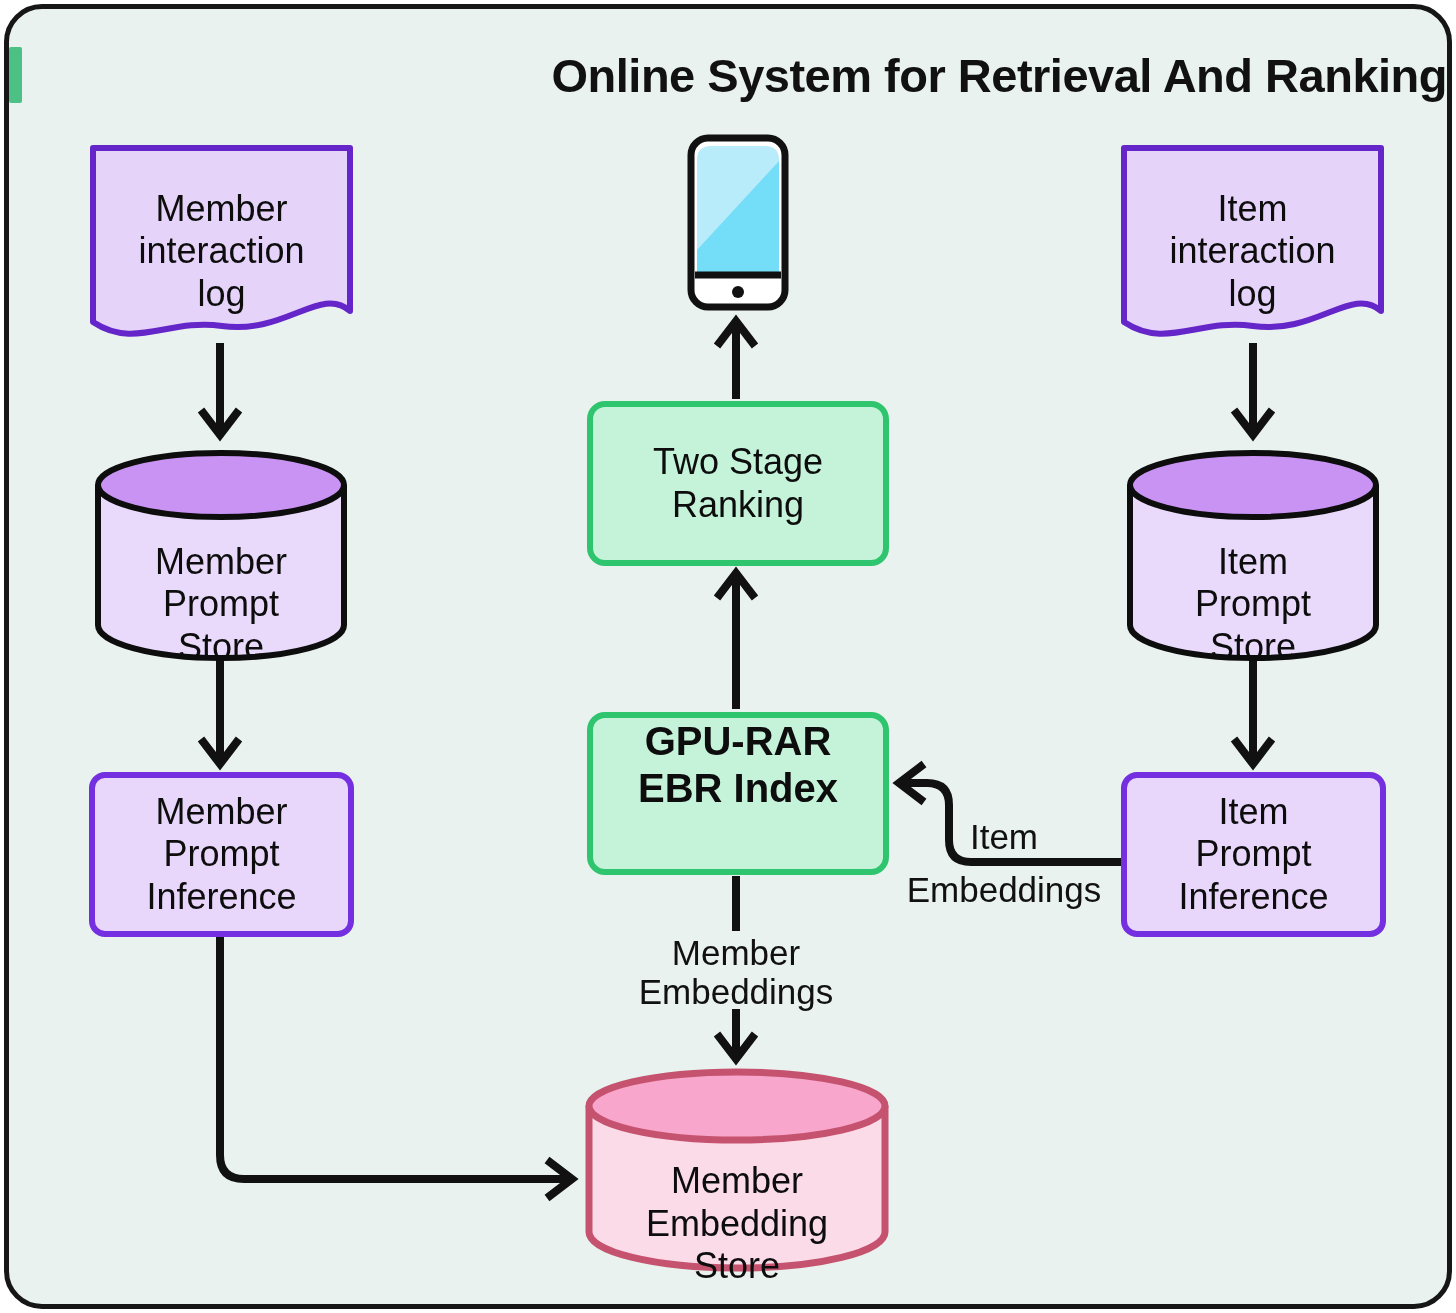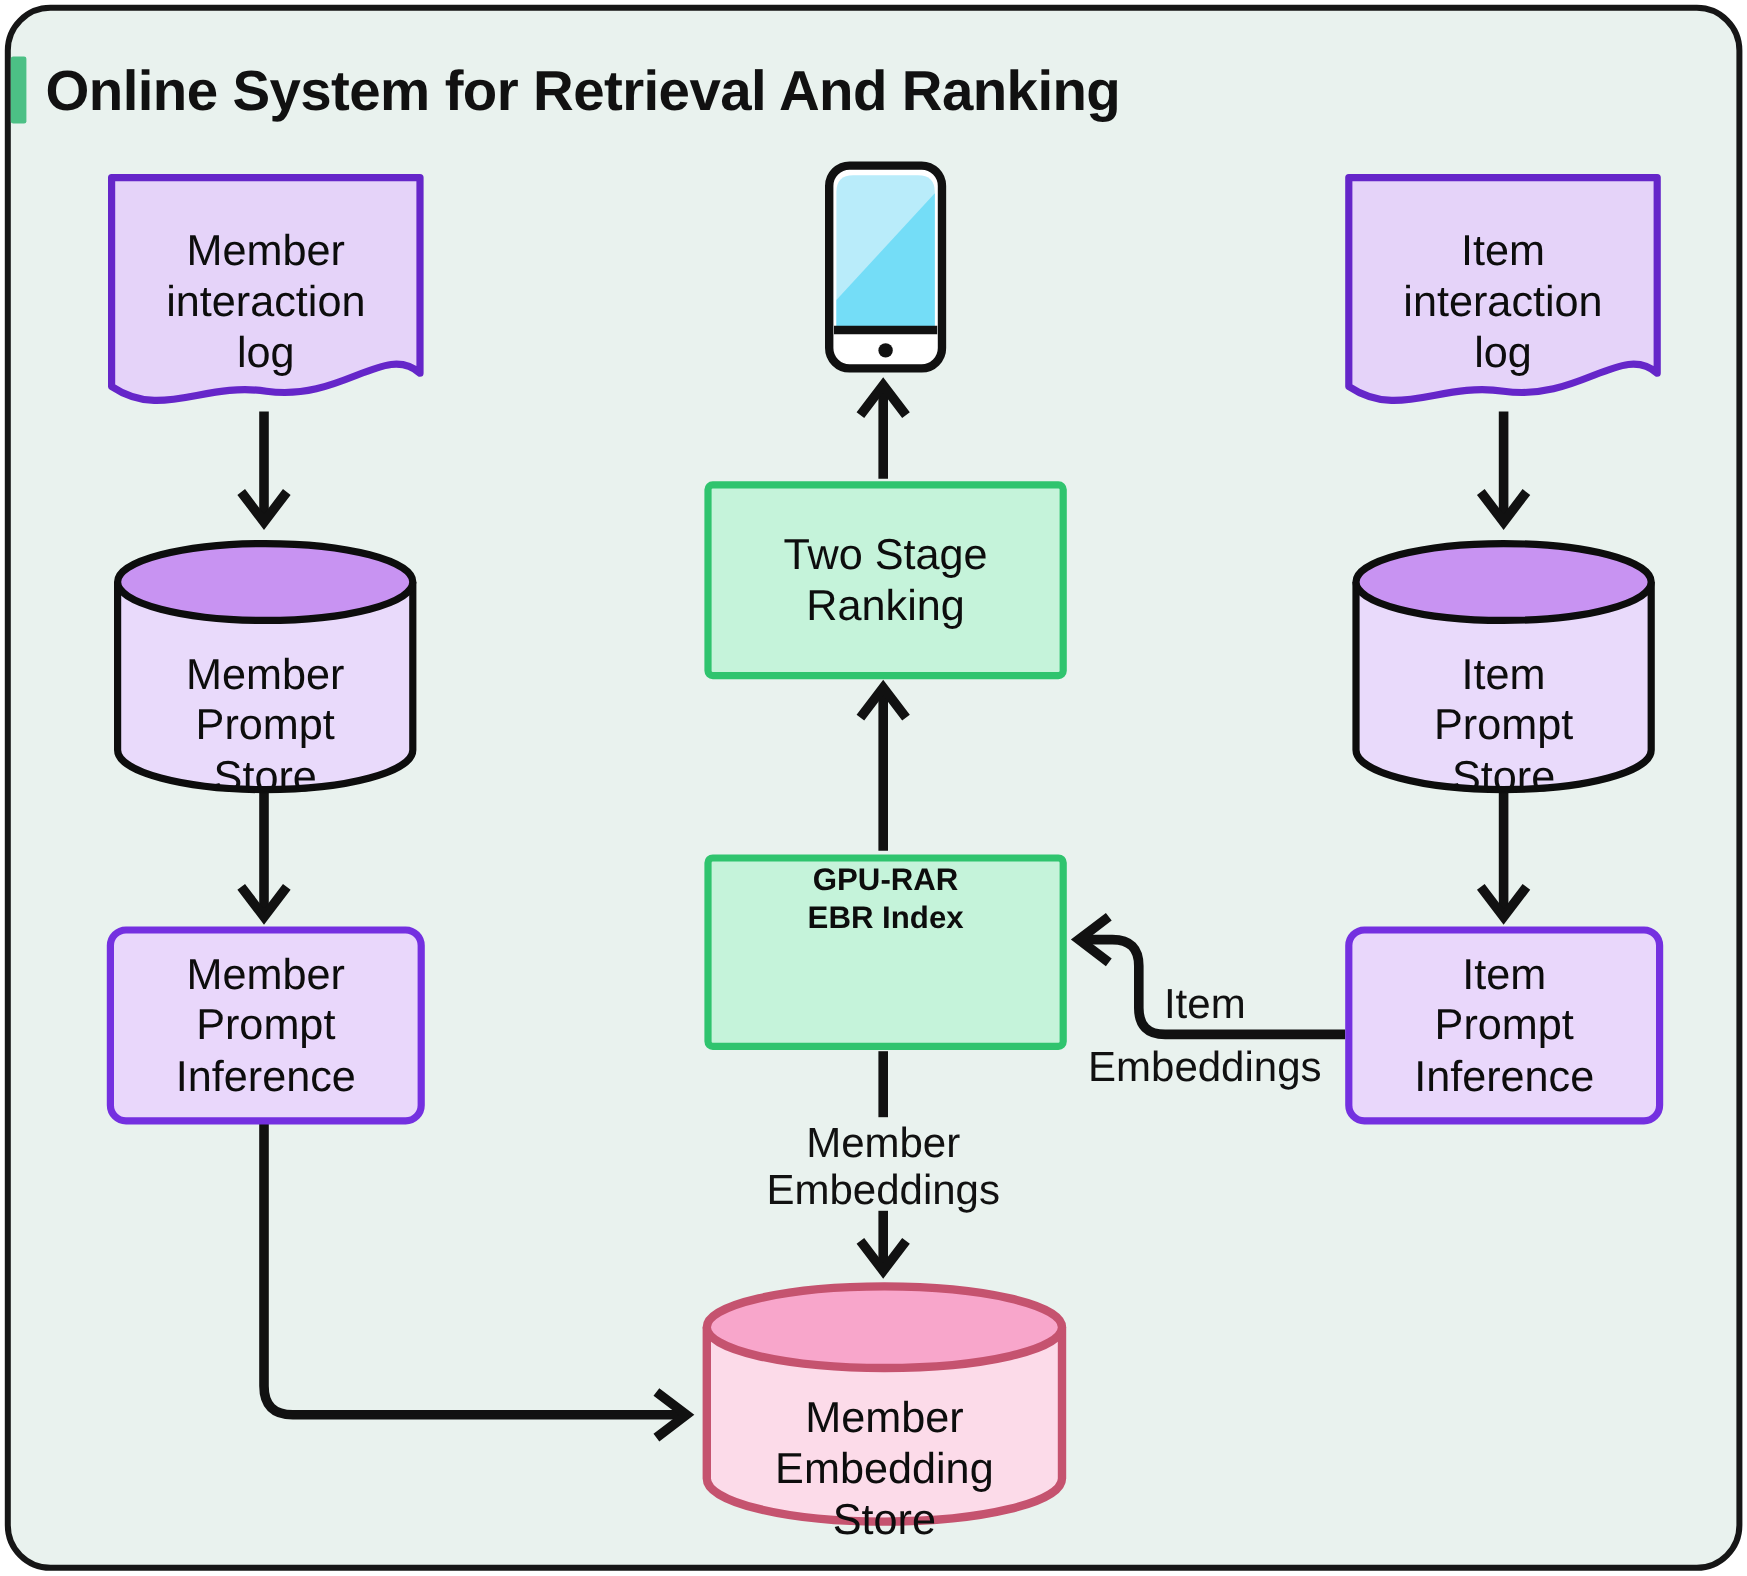--- a/index.html
+++ b/index.html
@@ -1,32 +1,32 @@
 <!DOCTYPE html>
 <html><head>
 <meta charset="utf-8">
 <style>
   html,body{margin:0;padding:0;background:#ffffff;width:1456px;height:1313px;overflow:hidden;
     font-family:"Liberation Sans", sans-serif;}
   .canvas{position:absolute;left:4px;top:4px;width:1438px;height:1295px;
     background:#e9f2ee;border:5px solid #161616;border-radius:38px;}
   
-  .titlebar{position:absolute;left:0;top:38px;width:100%;display:flex;justify-content:flex-start;
-    align-items:center;gap:16px;}
+  .titlebar{position:absolute;left:0;top:38px;width:100%;display:flex;justify-content:space-between;
+    align-items:center;gap:28px;}
   .title-accent{width:13px;height:56px;background:#4cc085;border-radius:2px;flex:0 0 auto;}
   .title-text{font-size:47px;font-weight:bold;color:#111;letter-spacing:-0.5px;white-space:nowrap;}
   
   .node{position:absolute;}
   .node svg{position:absolute;left:0;top:0;width:100%;height:100%;}
   .node .txt{position:absolute;left:0;top:0;width:100%;height:100%;display:flex;
     align-items:center;justify-content:center;text-align:center;
     font-size:36px;line-height:1.18;color:#0d0d0d;white-space:pre-line;}
   
   .purple-box{background:#e9d7fb;border:6px solid #7430e0;border-radius:16px;}
-  .green-box{background:#c5f3da;border:6px solid #2fc46e;border-radius:7px;}
+  .green-box{background:#c5f3da;border:6px solid #2fc46e;border-radius:18px;}
   .green-box .txt{font-size:37px;}
   .bold .txt{font-weight:bold;font-size:39px;}
   .boxnode{display:flex;align-items:center;justify-content:center;text-align:center;
     font-size:36px;line-height:1.18;color:#0d0d0d;}
   
   .edge-label{position:absolute;font-size:35px;color:#111;text-align:center;
     line-height:1.12;white-space:pre-line;}
   
   .arrows{position:absolute;left:0;top:0;width:1456px;height:1313px;pointer-events:none;}
   .arrows path, .arrows polyline{stroke:#111111;stroke-width:8;fill:none;}
@@ -107,21 +107,21 @@
     </svg>
   </div>
 
 
   <div class="node green-box boxnode" style="left:578px;top:392px;width:290px;height:153px;">
     <span style="white-space:pre-line">Two Stage
 Ranking</span>
   </div>
 
   <div class="node green-box boxnode bold" style="left:578px;top:703px;width:290px;height:151px;">
-    <span class="txt" style="position:static;display:block;white-space:pre-line;font-weight:bold;font-size:26px;">GPU-RAR
+    <span class="txt" style="position:static;display:block;white-space:pre-line;font-weight:bold;font-size:40px;">GPU-RAR
 EBR Index</span>
   </div>
 
   <div class="edge-label" style="left:577px;top:924px;width:300px;">Member
 Embeddings</div>
 
   <div class="node" style="left:575px;top:1057px;width:306px;height:212px;">
     <svg viewBox="0 0 306 212">
       <path d="M5 40 V166 A148 36 0 0 0 301 166 V40" fill="#fcdbe9" stroke="#c5536f" stroke-width="7"></path>
       <ellipse cx="153" cy="40" rx="148" ry="34" fill="#f8a6cb" stroke="#c5536f" stroke-width="7"></ellipse>

